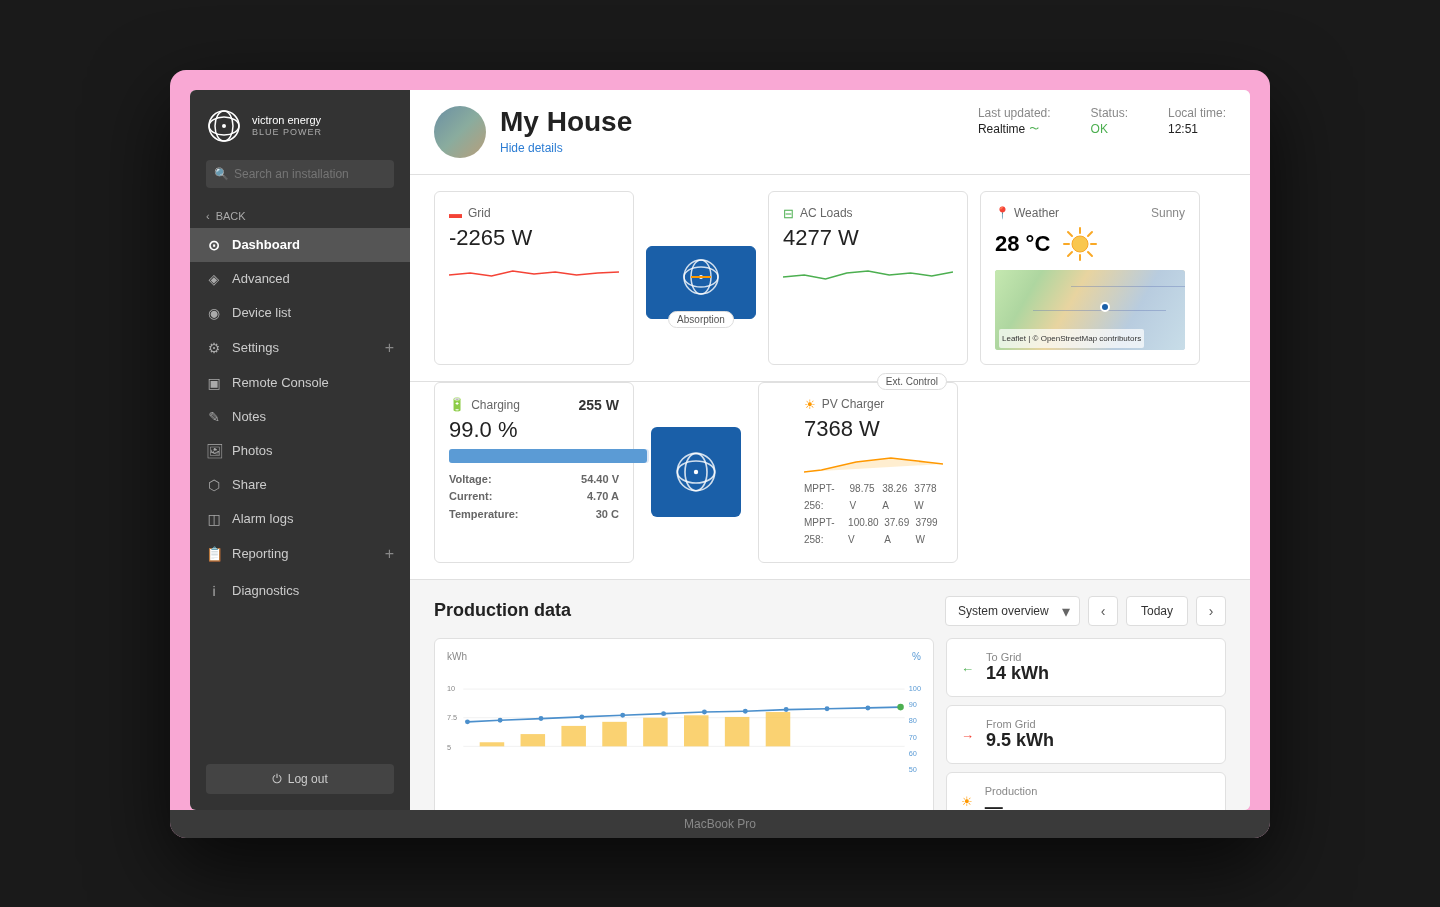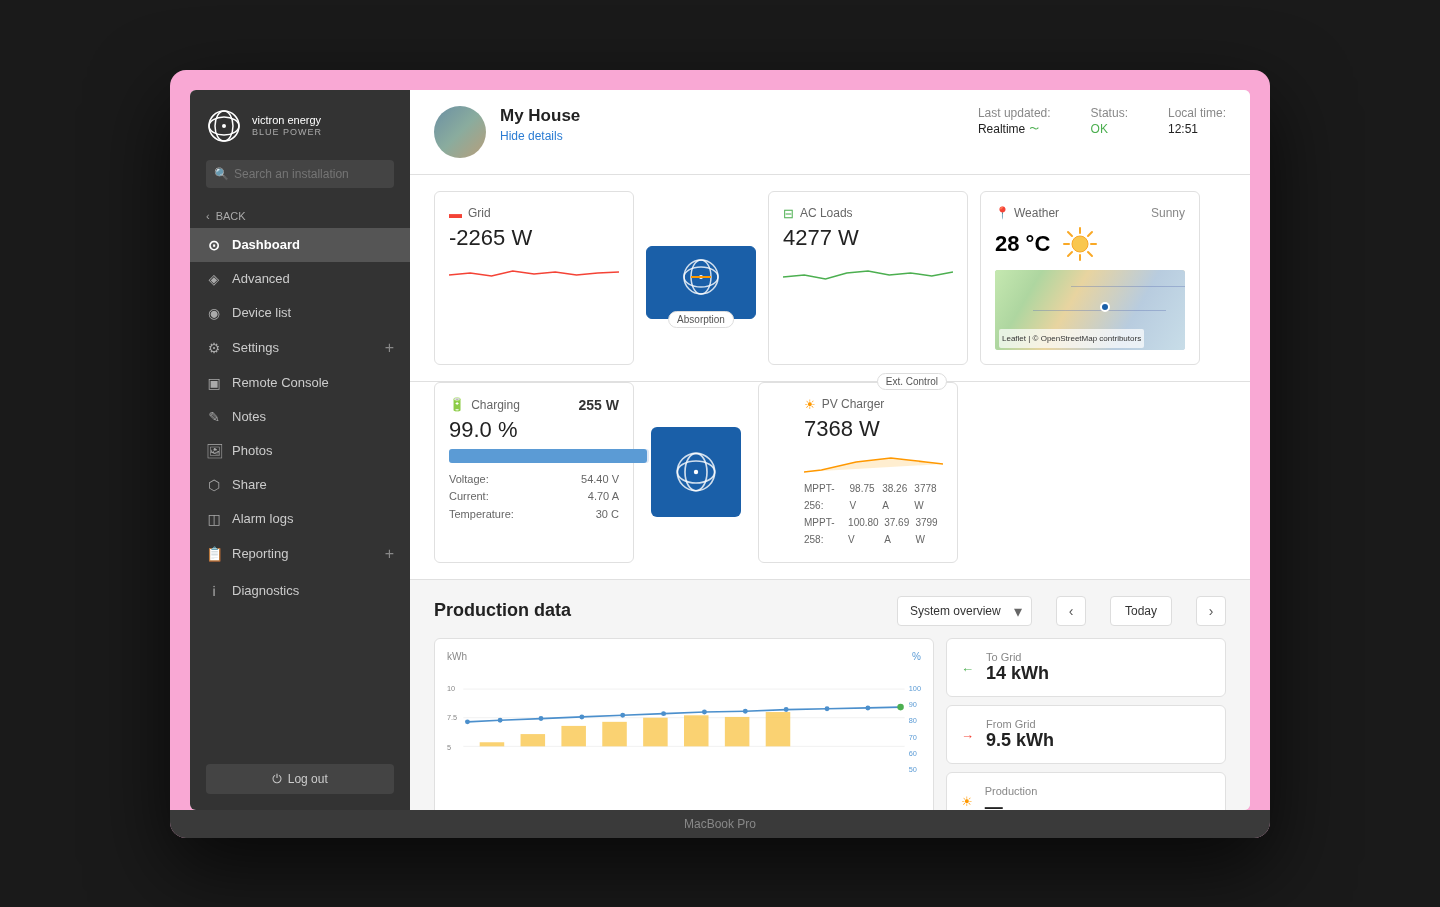--- a/index.html
+++ b/index.html
@@ -175,21 +175,21 @@
       margin-right: 14px;
       overflow: hidden;
       flex-shrink: 0;
     }
     .house-avatar-img {
       width: 100%;
       height: 100%;
       background: linear-gradient(135deg, #6b8fa3 0%, #8aac9e 50%, #b89e7a 100%);
     }
     .house-title-area h1 {
-      font-size: 17px;
+      font-size: 28px;
       font-weight: 700;
       color: #222;
     }
     .house-title-area a {
       color: #2b7cd3;
       font-size: 12px;
       text-decoration: none;
     }
     .header-meta {
       margin-left: auto;
@@ -399,21 +399,21 @@
     }
     .historical-header h2 {
       font-size: 18px;
       font-weight: 600;
       color: #222;
     }
     .historical-controls {
       margin-left: auto;
       display: flex;
       align-items: flex-end;
-      gap: 24px;
+      gap: 8px;
       padding-left: 8px;
     }
     .dropdown-select {
       background: #fff;
       border: 1px solid #ddd;
       border-radius: 4px;
       padding: 7px 30px 7px 12px;
       font-size: 12px;
       color: #333;
       appearance: none;
@@ -722,21 +722,21 @@
             <span class="card-icon" style="color:#2196f3;">🔋</span>
             <span>Charging</span>
             <span style="margin-left:auto;font-size:14px;color:#333;font-weight:600;">255 W</span>
           </div>
           <div class="card-value">99.0 %</div>
           <div class="card-charging">
             <div class="charge-bar-wrap">
               <div class="charge-bar" style="width:99%;"></div>
             </div>
           </div>
-          <div style="margin-top:8px;">
+          <div style="margin-top:8px;font-weight:bold;">
             <div class="charge-details-row">
                 <span>Voltage:</span>
                 <span>54.40 V</span>
               </div>
             <div class="charge-details-row">
                 <span>Current:</span>
                 <span>4.70 A</span>
               </div>
             <div class="charge-details-row">
                 <span>Temperature:</span>

